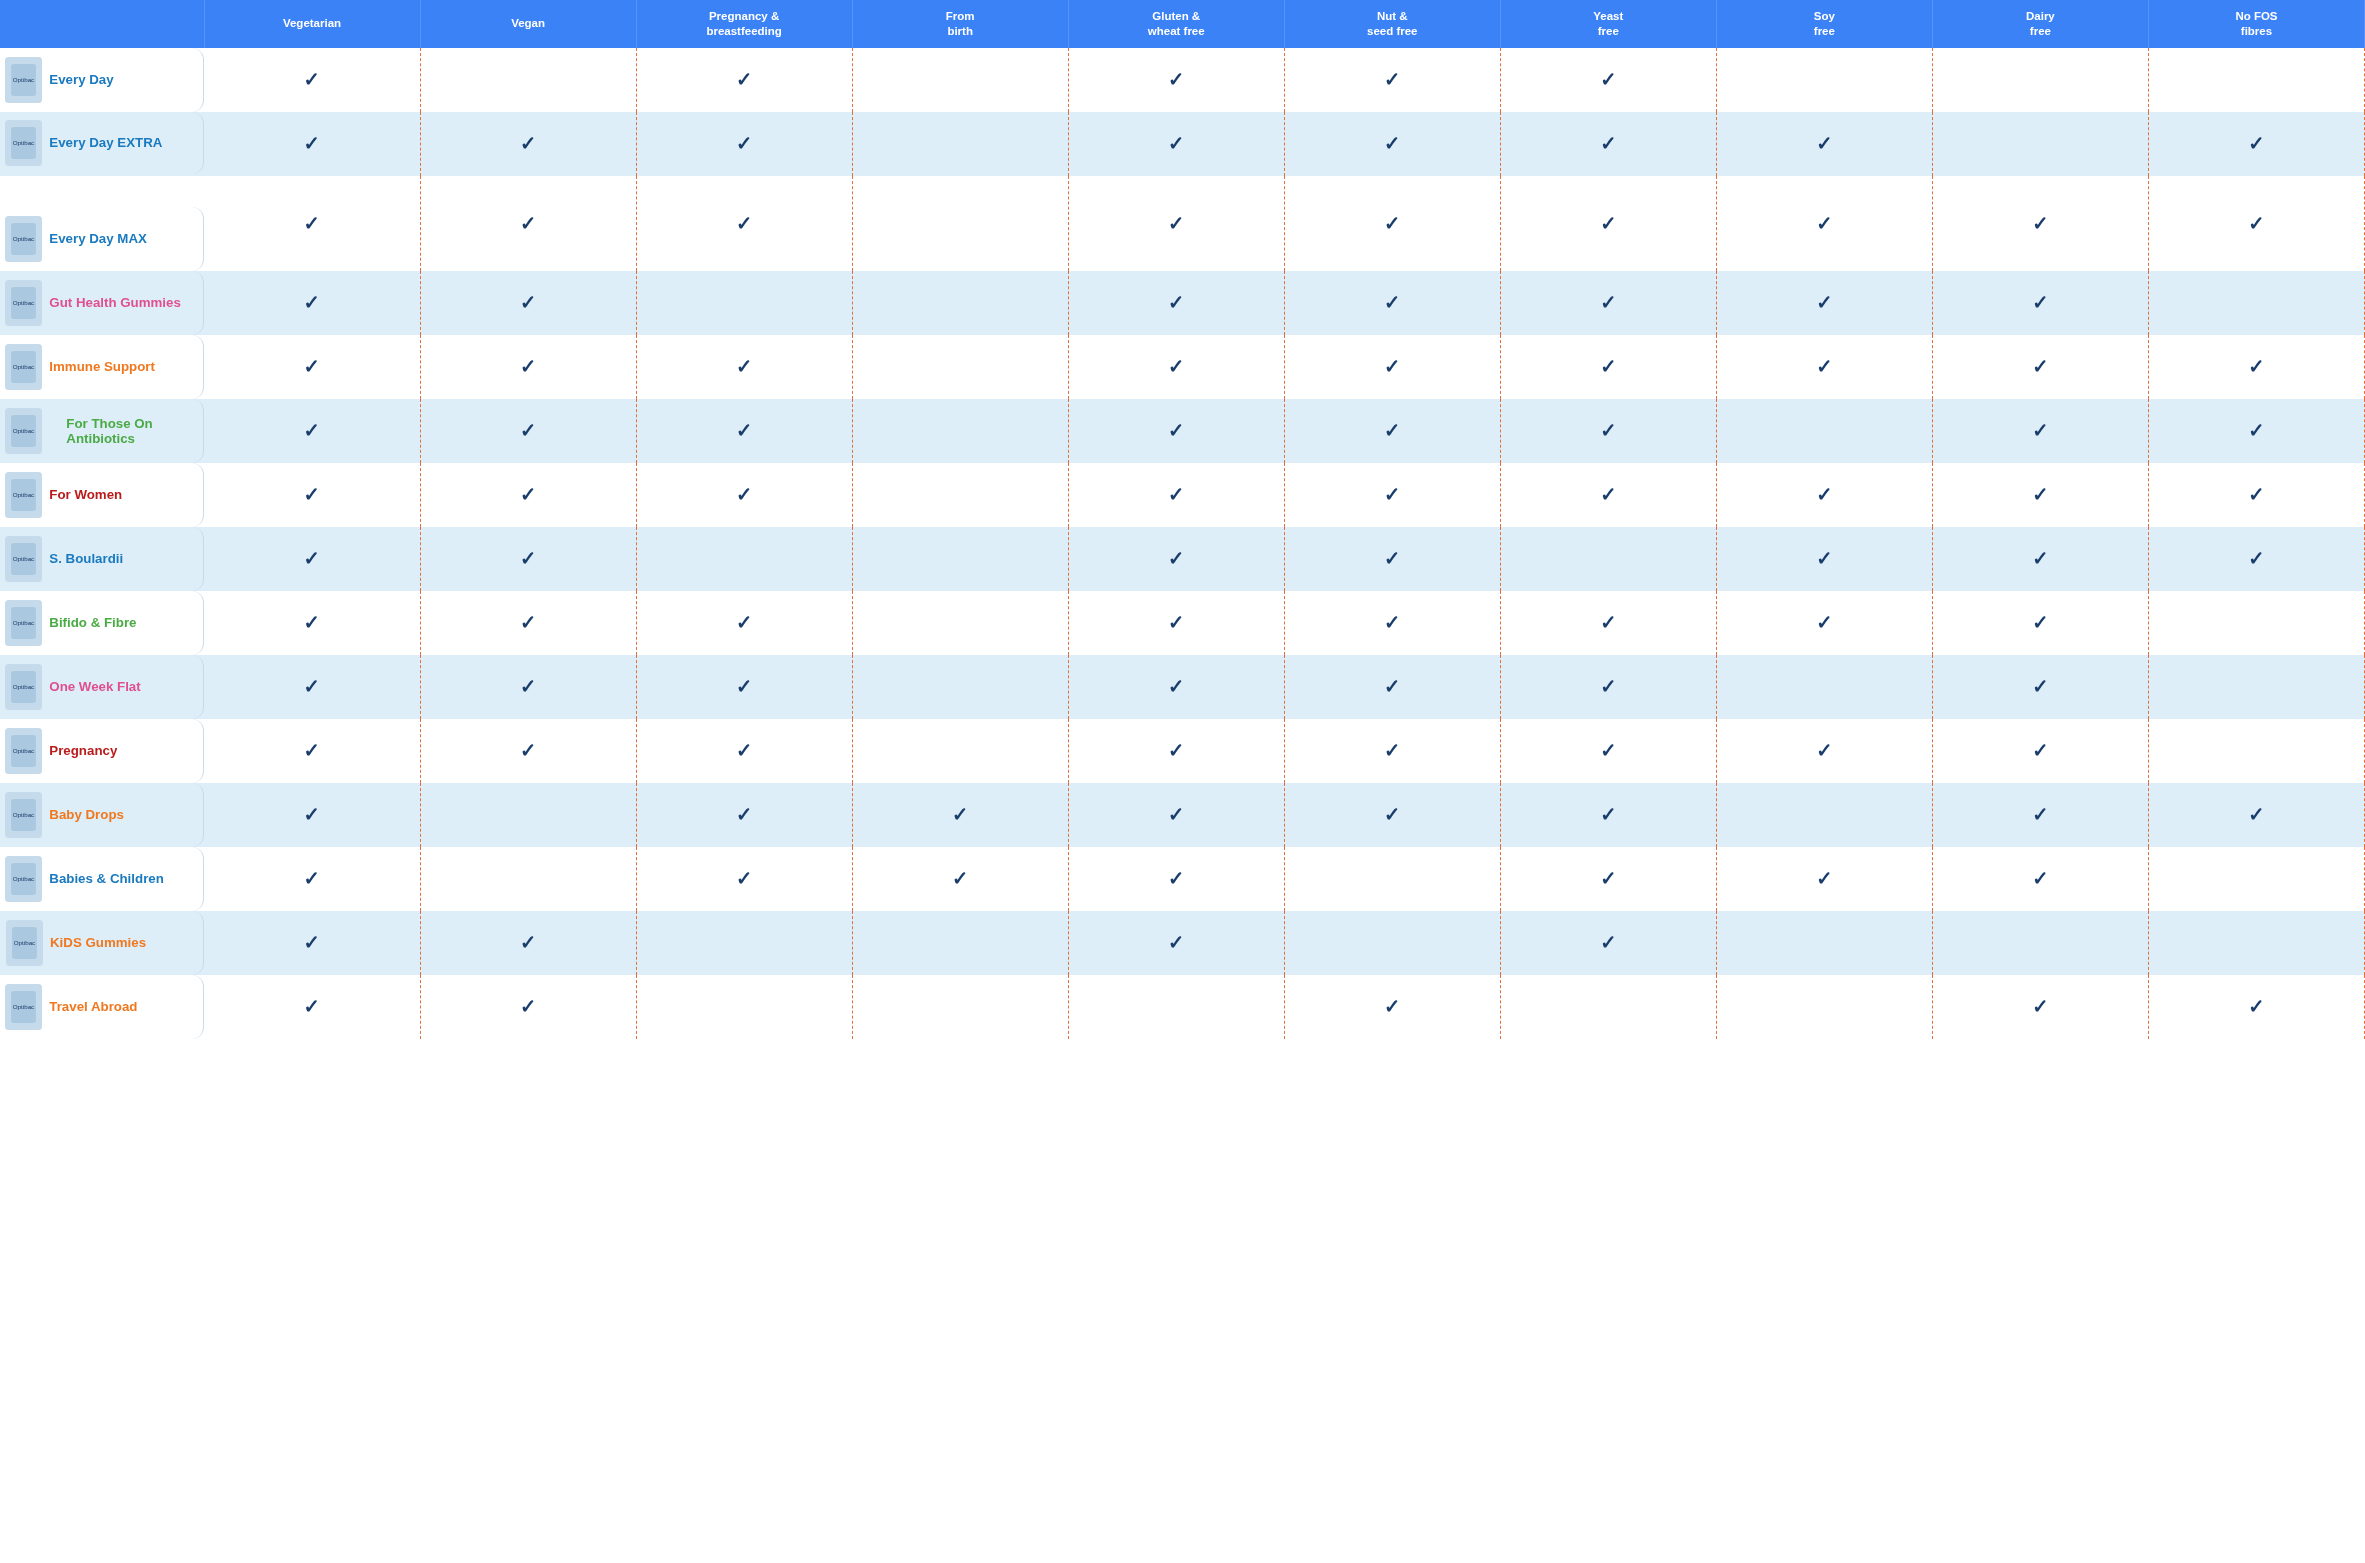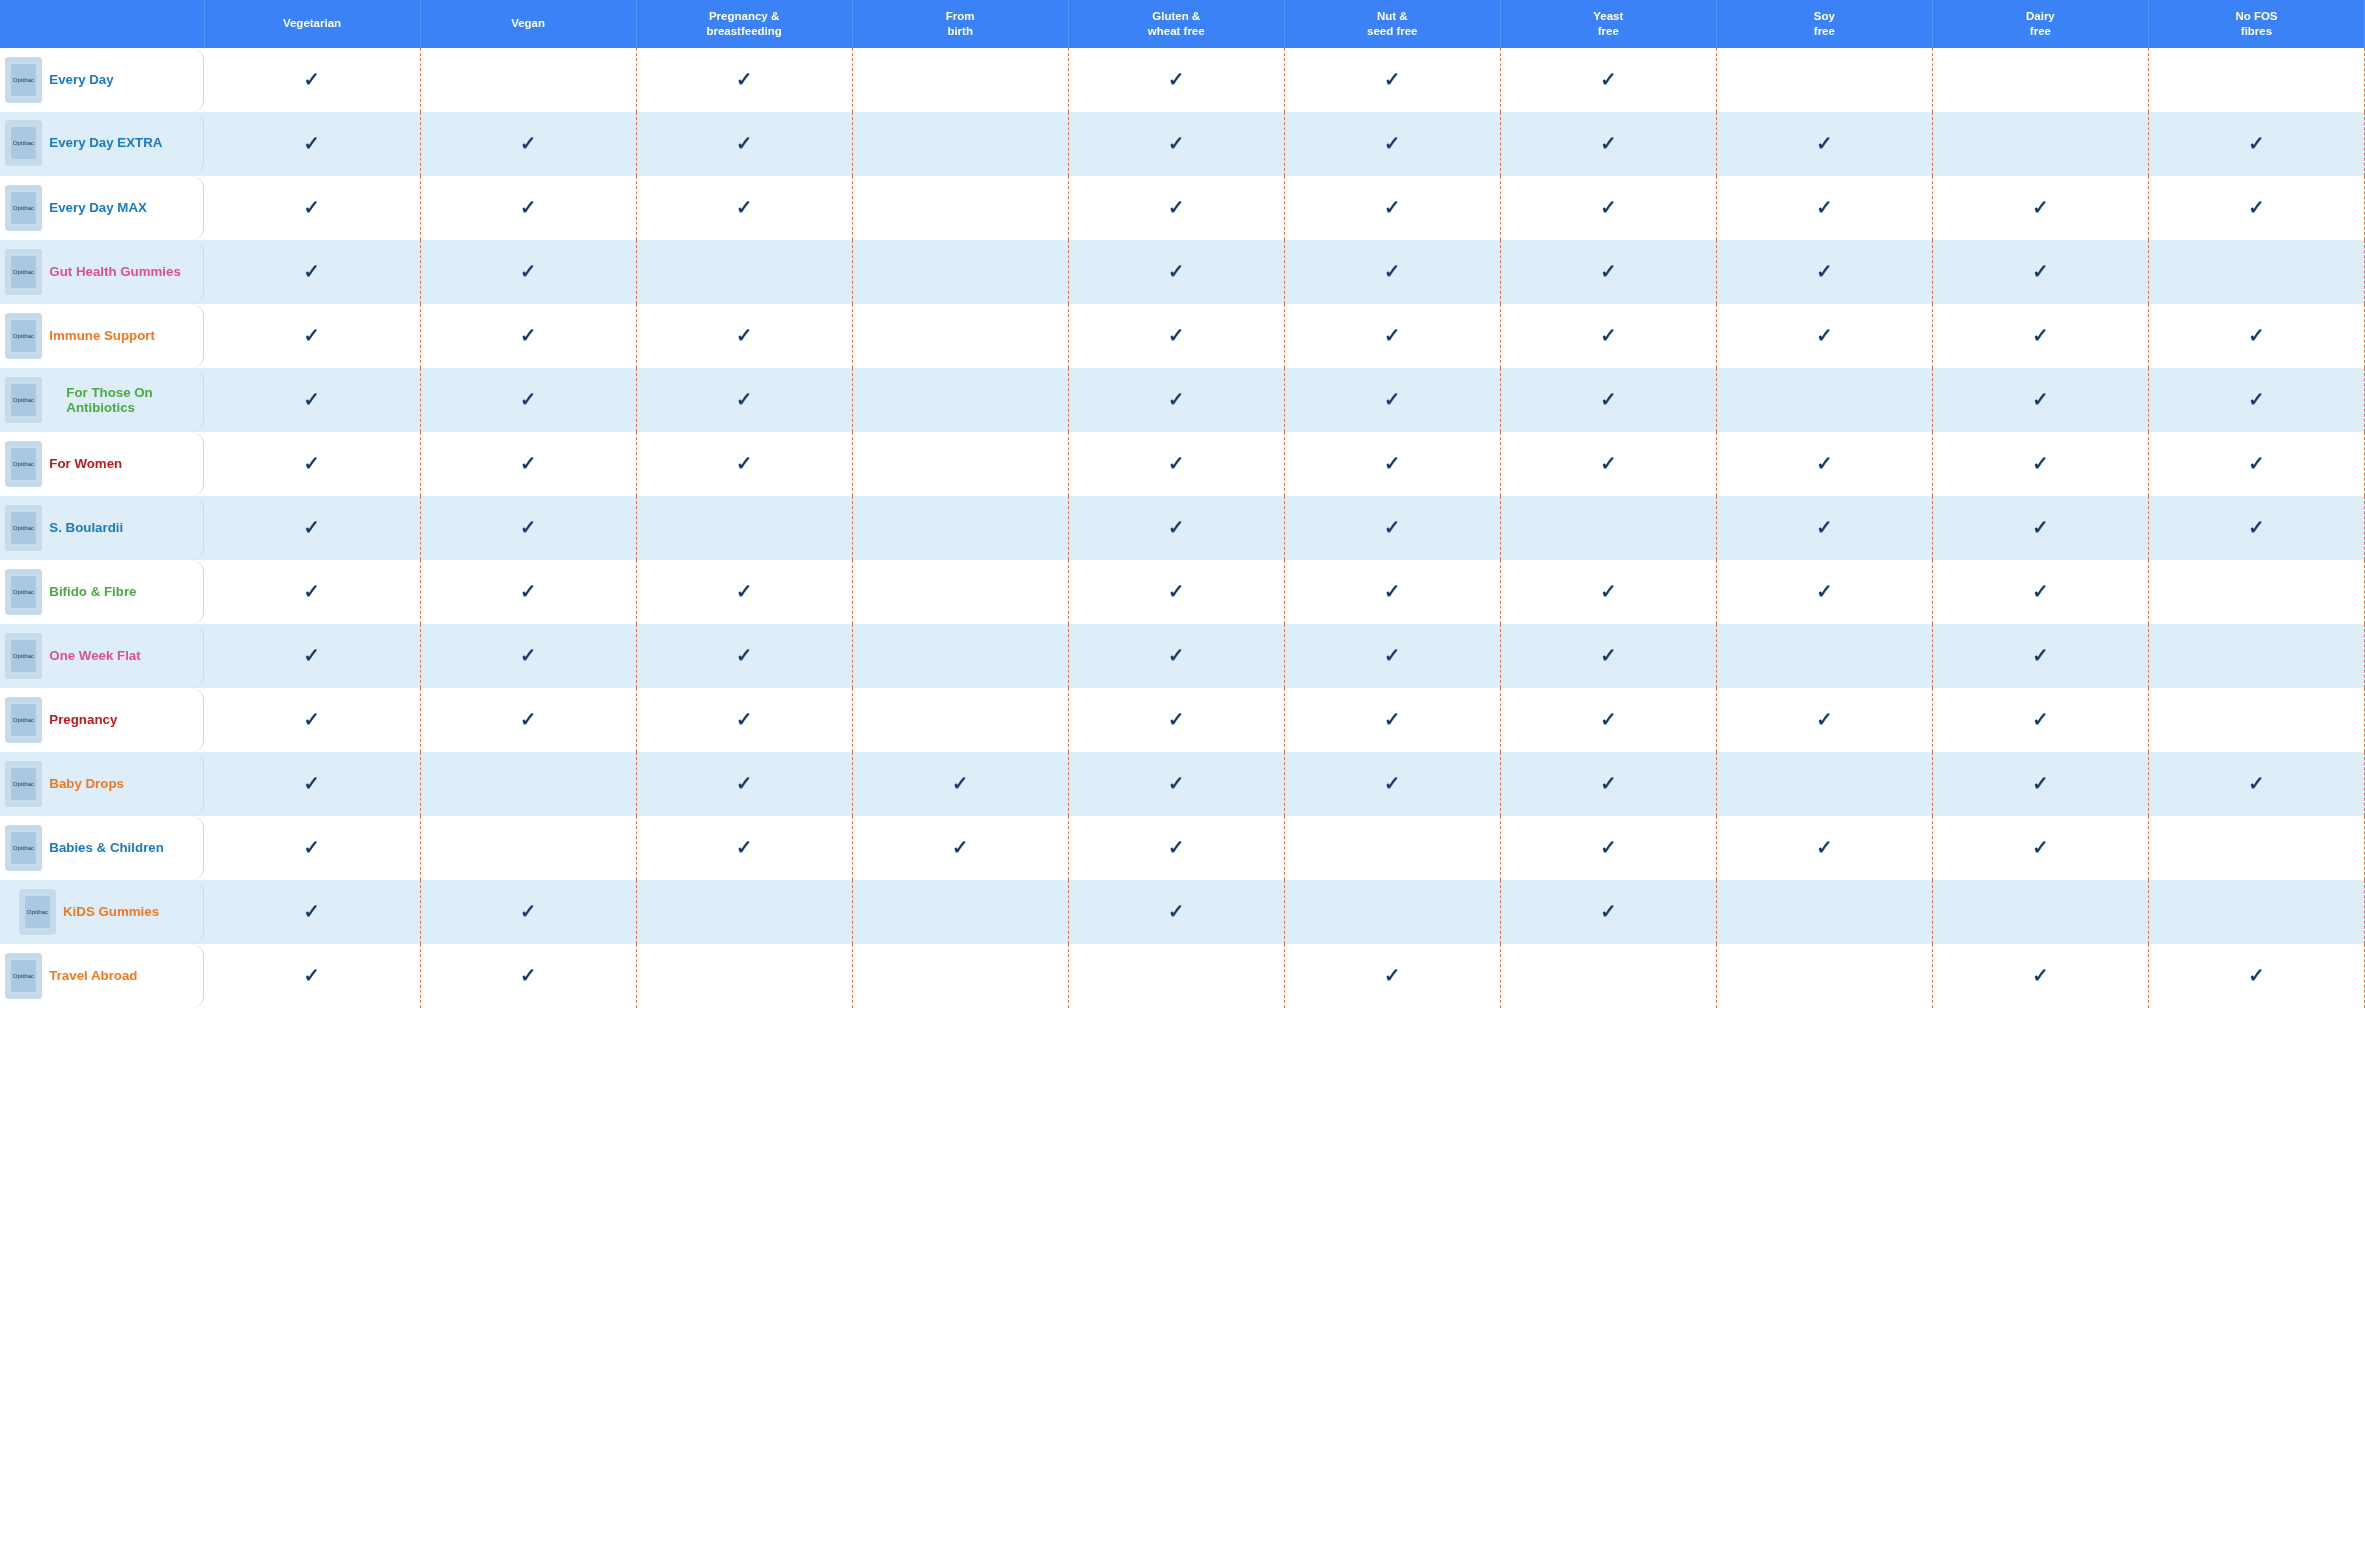--- a/index.html
+++ b/index.html
@@ -149,21 +149,21 @@
           <td><span class="check">✓</span></td>
           <td></td>
           <td><span class="check">✓</span></td>
           <td><span class="check">✓</span></td>
           <td><span class="check">✓</span></td>
           <td><span class="check">✓</span></td>
           <td></td>
           <td><span class="check">✓</span></td>
         </tr>
         <tr>
-          <td style="text-align: left; padding-left: 5.3px; border-right: 0.9px solid rgb(197, 218, 234); display: flex; align-items: center; gap: 7px; height: 64px;">
+          <td style="text-align: left; padding-left: 5.3px; border-right: 0.9px solid rgb(197, 218, 234); display: flex; align-items: center; gap: 7px; height: 64px; margin-top: 31px;">
             <div class="product-img-placeholder">
               <svg width="25" height="32" viewBox="0 0 28 36" style="font-size:8px">
                 <rect width="28" height="36" rx="3" fill="#aac8e0"></rect>
                 <text x="14" y="20" text-anchor="middle" font-size="7" fill="#1a3d6b">Optibac</text>
               </svg>
             </div>
             <span class="product-name color-blue">Every Day MAX</span>
           </td>
           <td><span class="check">✓</span></td>
           <td><span class="check">✓</span></td>
@@ -380,21 +380,21 @@
           <td><span class="check">✓</span></td>
           <td><span class="check">✓</span></td>
           <td><span class="check">✓</span></td>
           <td></td>
           <td><span class="check">✓</span></td>
           <td><span class="check">✓</span></td>
           <td><span class="check">✓</span></td>
           <td></td>
         </tr>
         <tr>
-          <td style="text-align: left; padding-left: 19px; border-right: 0.9px solid rgb(197, 218, 234); display: flex; align-items: center; gap: 7px; height: 64px;">
+          <td style="text-align: left; padding-left: 6px; border-right: 0.9px solid rgb(197, 218, 234); display: flex; align-items: center; gap: 7px; height: 64px;">
             <div class="product-img-placeholder">
               <svg width="25" height="32" viewBox="0 0 28 36" style="font-size:8px">
                 <rect width="28" height="36" rx="3" fill="#aac8e0"></rect>
                 <text x="14" y="20" text-anchor="middle" font-size="7" fill="#1a3d6b">Optibac</text>
               </svg>
             </div>
             <span class="product-name color-orange">KiDS Gummies</span>
           </td>
           <td><span class="check">✓</span></td>
           <td><span class="check">✓</span></td>

